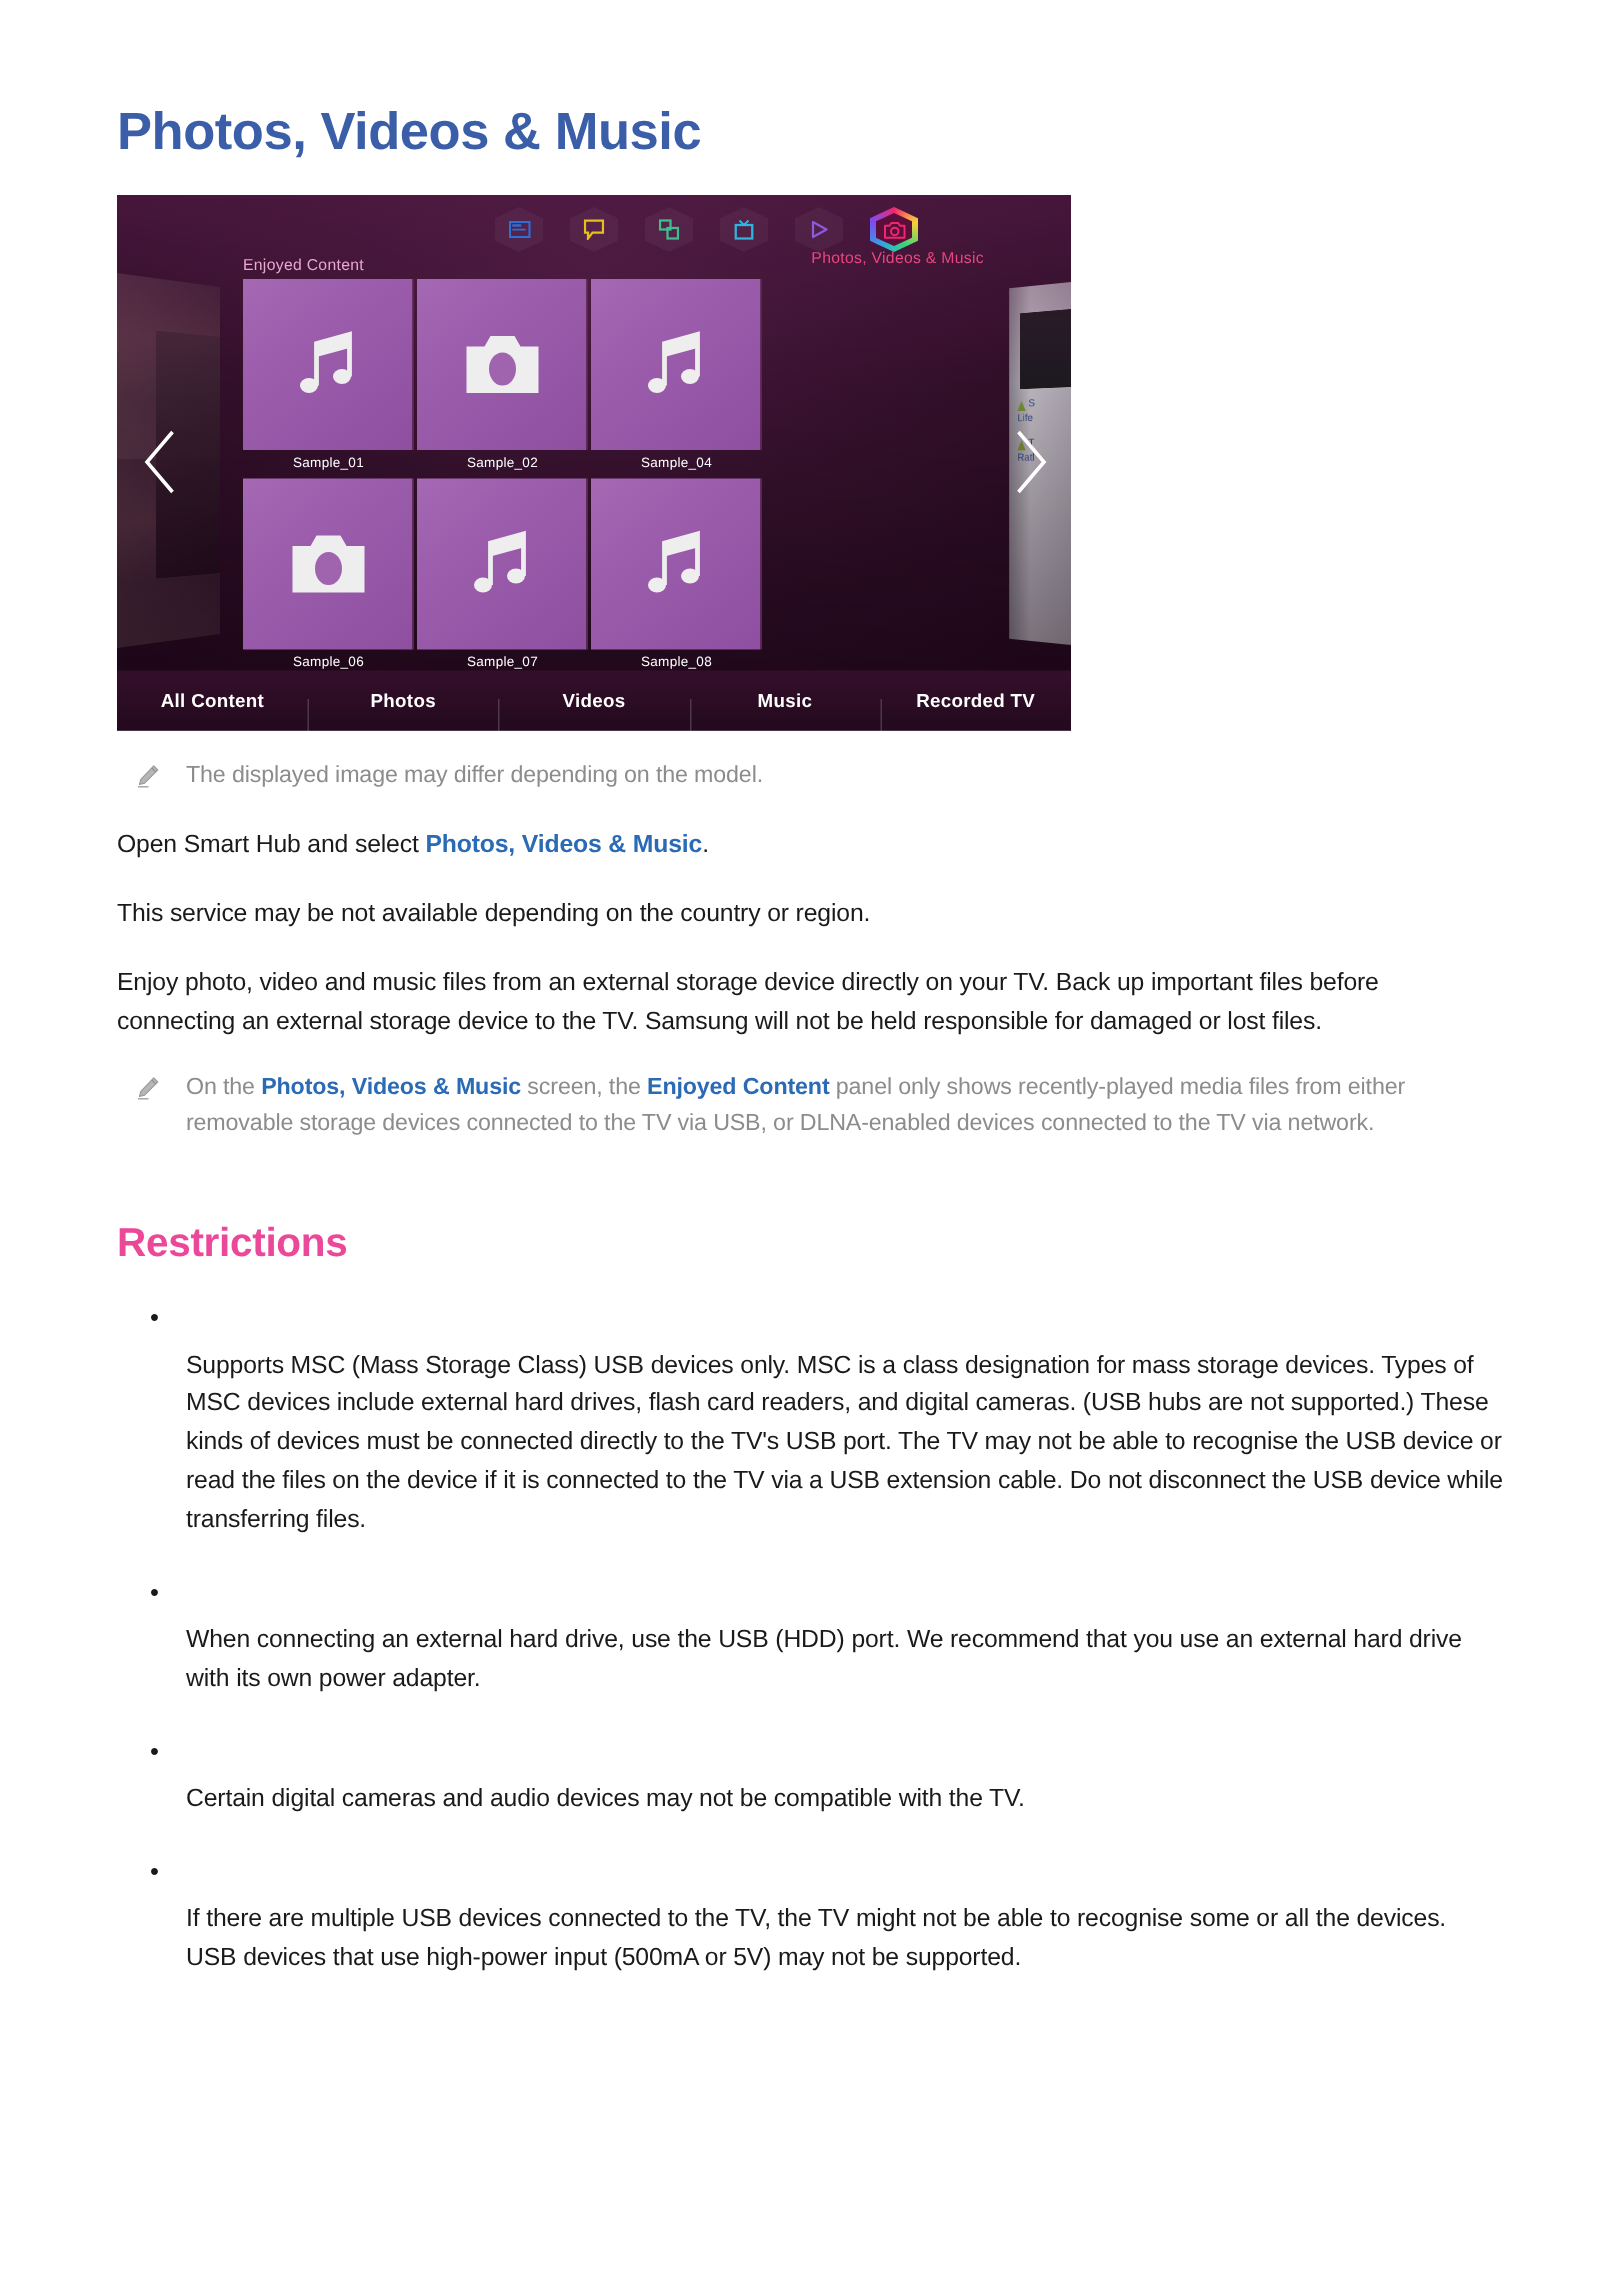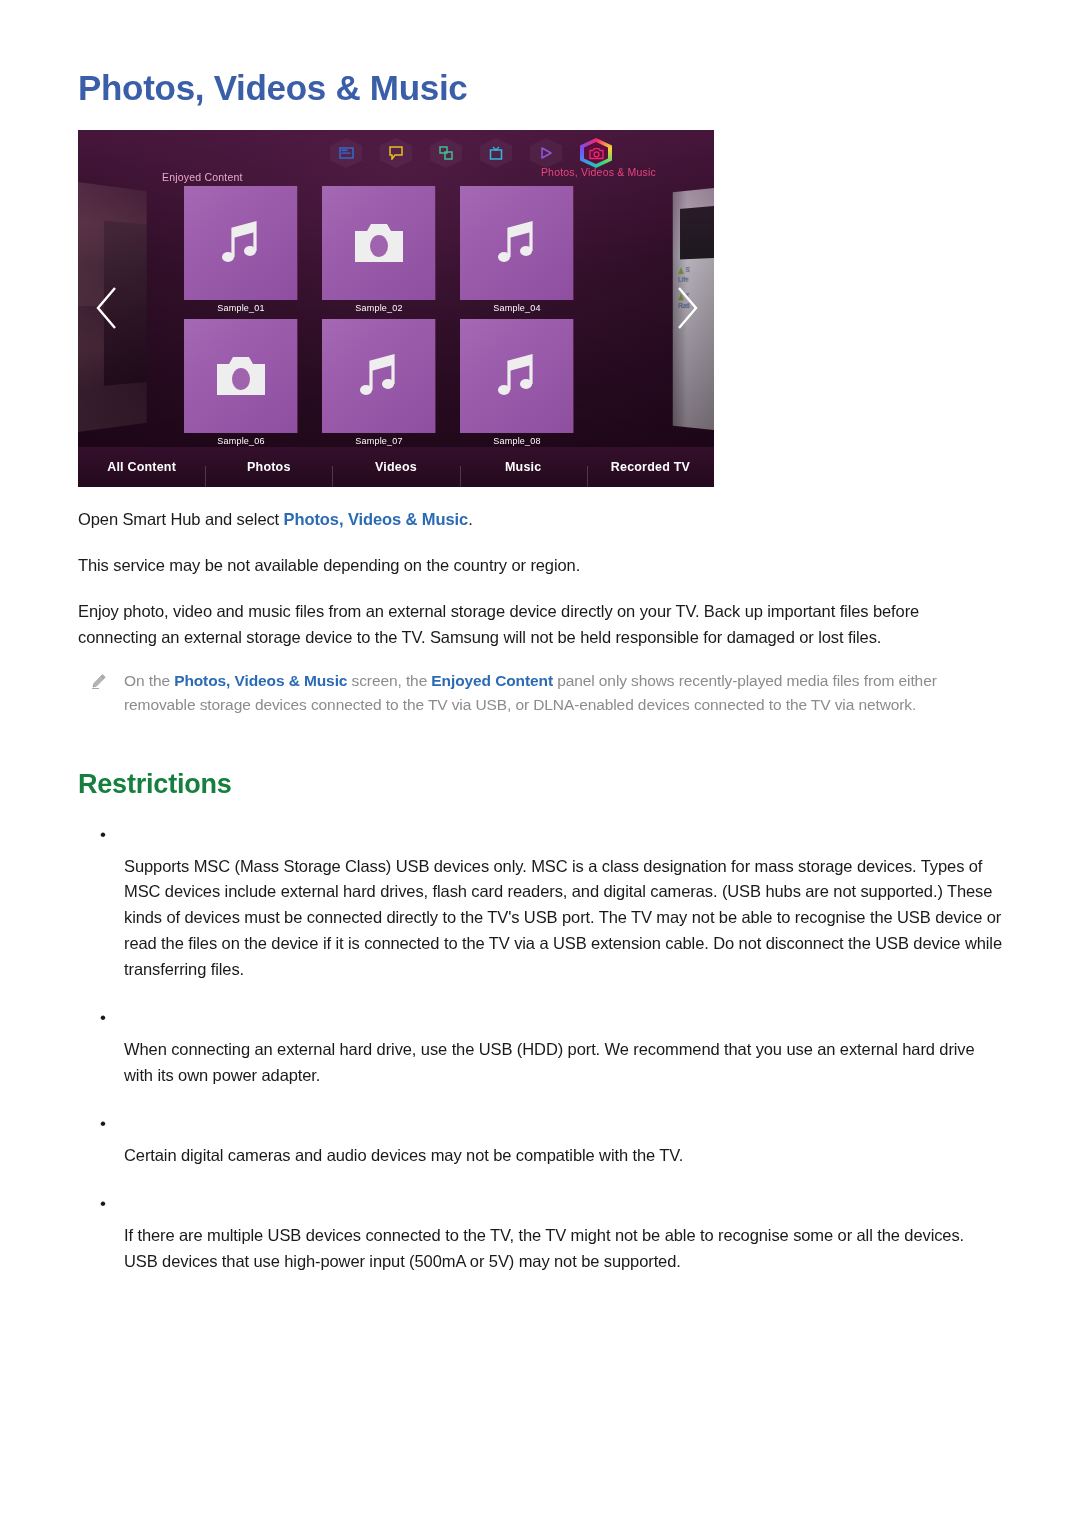--- a/index.html
+++ b/index.html
@@ -118,21 +118,21 @@
     position: absolute; left: 84px; top: 41px;
     color: #e9a8cf; font-size: 10.5px; letter-spacing: 0.2px;
   }
 
   .tile-grid {
     position: absolute; left: 84px; top: 56px;
     width: 462px;
   }
   .tile-row { display: flex; gap: 2px; }
   .tile-row + .tile-row { margin-top: 6px; }
-  .tile-cell { width: 114px; margin-left: 22px; }
+  .tile-cell { width: 114px; }
   .tile {
     width: 114px; height: 114px;
     background: linear-gradient(140deg, #a568b3 0%, #9a5cab 40%, #8e4fa0 100%);
     display: flex; align-items: center; justify-content: center;
     border-right: 1px solid #5c2450;
   }
   .tile svg { display: block; }
   .tile-caption {
     text-align: center; color: #ffffff; font-size: 9px;
     margin-top: 3px; letter-spacing: 0.2px;
@@ -179,21 +179,21 @@
   .note-text .accent { color: #2b6bb5; font-weight: bold; }
 
   .body-p {
     color: #1a1a1a; font-size: 16.5px; line-height: 1.57;
     margin-top: 20px; letter-spacing: -0.1px;
   }
   .body-p .accent { color: #2b6bb5; font-weight: bold; }
 
   
   .section-title {
-    color: #15803d;
+    color: #ec4899;
     font-size: 27px; font-weight: bold;
     margin-top: 52px; margin-bottom: 16px;
     letter-spacing: -0.2px;
   }
 
   
   .bullet {
     display: flex; gap: 16px;
     margin-top: 22px;
     padding-left: 20px;
@@ -359,36 +359,46 @@
 
     <div class="tv-tabs">
       <div class="tv-tab">All Content</div>
       <div class="tv-tab">Photos</div>
       <div class="tv-tab">Videos</div>
       <div class="tv-tab">Music</div>
       <div class="tv-tab">Recorded TV</div>
     </div>
   </div>
 
-
-  <p class="body-p">
-    <span>Open Smart Hub and select </span><span class="accent">Photos, Videos &amp; Music</span><span>.</span>
-  </p>
-
-  <p class="body-p">This service may be not available depending on the country or region.</p>
-  <p class="body-p">Enjoy photo, video and music files from an external storage device directly on your TV. Back up important files before connecting an external storage device to the TV. Samsung will not be held responsible for damaged or lost files.</p>
-
   <div class="note">
     <div class="note-icon">
       <svg width="17" height="17" viewBox="0 0 17 17">
         <path d="M12.5 1.6 L15.2 4.3 L6.4 13.1 L3 14 L3.9 10.6 Z" fill="#b6b6b6" stroke="#9a9a9a" stroke-width="0.8" stroke-linejoin="round"></path>
         <path d="M11.2 3 L13.8 5.6" stroke="#8e8e8e" stroke-width="0.8"></path>
         <rect x="2" y="15" width="7" height="1" fill="#a8a8a8"></rect>
       </svg>
     </div>
+    <div class="note-text">The displayed image may differ depending on the model.</div>
+  </div>
+
+  <p class="body-p">
+    <span>Open Smart Hub and select </span><span class="accent">Photos, Videos &amp; Music</span><span>.</span>
+  </p>
+
+  <p class="body-p">This service may be not available depending on the country or region.</p>
+  <p class="body-p">Enjoy photo, video and music files from an external storage device directly on your TV. Back up important files before connecting an external storage device to the TV. Samsung will not be held responsible for damaged or lost files.</p>
+
+  <div class="note">
+    <div class="note-icon">
+      <svg width="17" height="17" viewBox="0 0 17 17">
+        <path d="M12.5 1.6 L15.2 4.3 L6.4 13.1 L3 14 L3.9 10.6 Z" fill="#b6b6b6" stroke="#9a9a9a" stroke-width="0.8" stroke-linejoin="round"></path>
+        <path d="M11.2 3 L13.8 5.6" stroke="#8e8e8e" stroke-width="0.8"></path>
+        <rect x="2" y="15" width="7" height="1" fill="#a8a8a8"></rect>
+      </svg>
+    </div>
     <div class="note-text">
       <span>On the </span><span class="accent">Photos, Videos &amp; Music</span><span> screen, the </span><span class="accent">Enjoyed Content</span><span> panel only shows recently-played media files from either removable storage devices connected to the TV via USB, or DLNA-enabled devices connected to the TV via network.</span>
     </div>
   </div>
 
   <h2 class="section-title">Restrictions</h2>
 
   <div class="bullet">
     <div class="bullet-dot">•</div>
     <div class="bullet-text">Supports MSC (Mass Storage Class) USB devices only. MSC is a class designation for mass storage devices. Types of MSC devices include external hard drives, flash card readers, and digital cameras. (USB hubs are not supported.) These kinds of devices must be connected directly to the TV's USB port. The TV may not be able to recognise the USB device or read the files on the device if it is connected to the TV via a USB extension cable. Do not disconnect the USB device while transferring files.</div>

